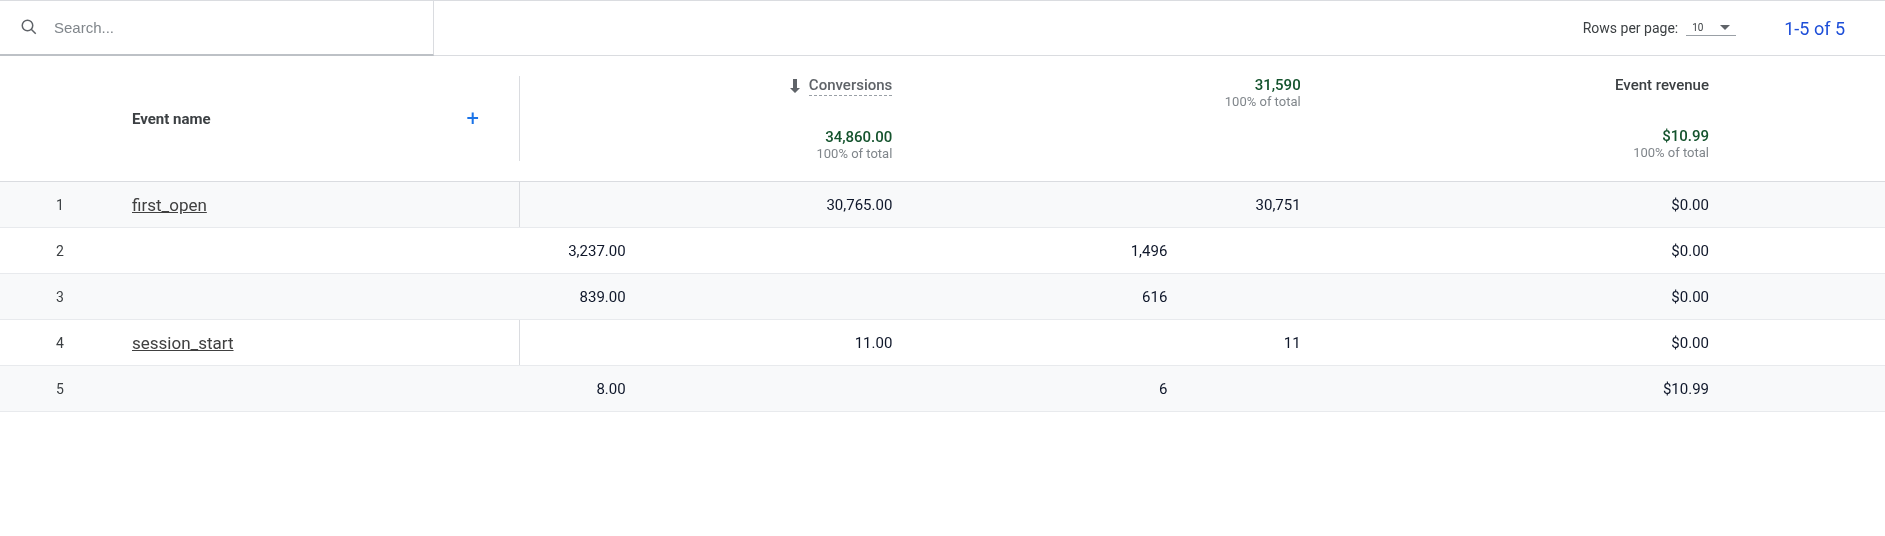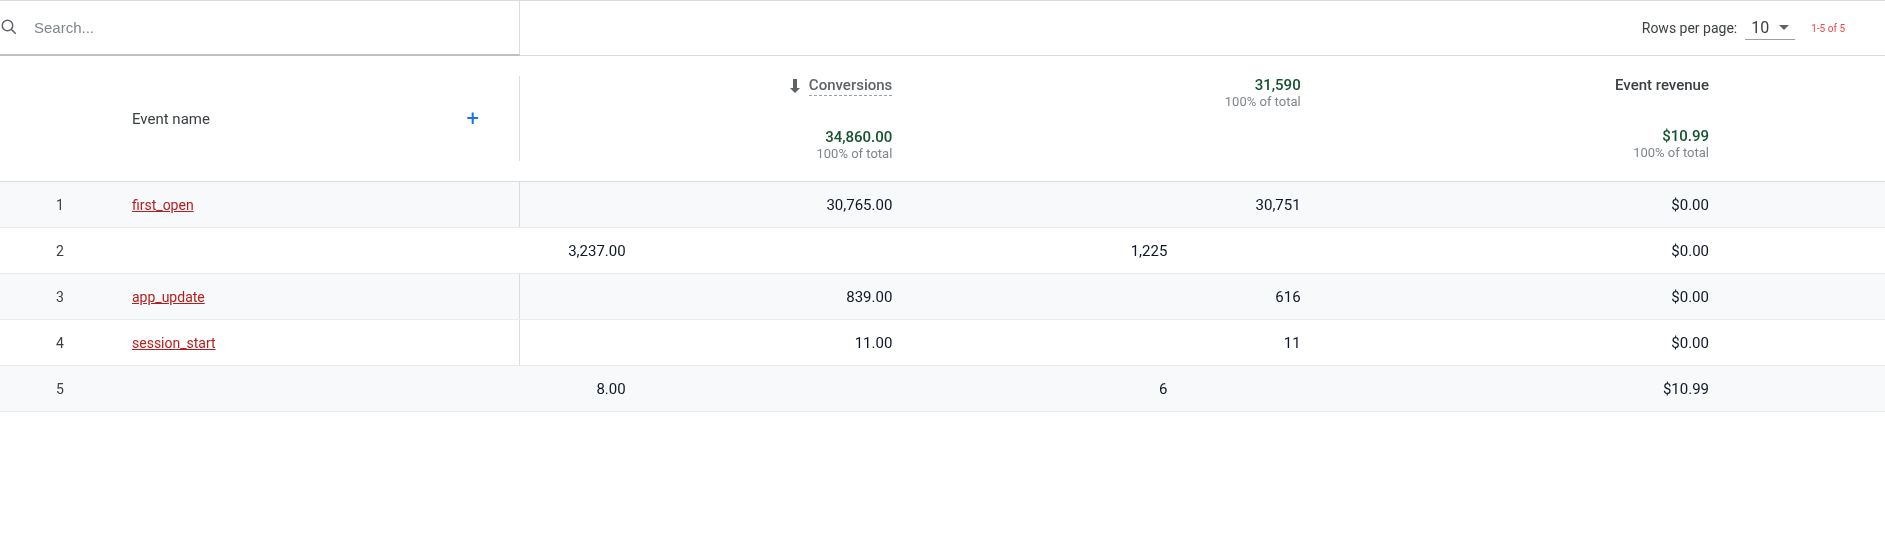--- a/index.html
+++ b/index.html
@@ -19,22 +19,23 @@
 .topbar {
   display: flex;
   align-items: center;
   height: 56px;
   border-top: 1px solid #dadce0;
   border-bottom: 1px solid #dadce0;
 }
 .search-area {
   display: flex;
   align-items: center;
-  width: 520px;
+  width: 434px;
   height: 56px;
+  padding-left: 20px;
   border-right: 1px solid #dadce0;
   border-bottom: 2px solid #bdc1c6;
 }
 .search-icon {
   color: #5f6368;
   margin-right: 16px;
 }
 .search-input {
   border: none;
   outline: none;
@@ -45,50 +46,50 @@
 }
 .search-input::placeholder {
   color: #80868b;
 }
 .topbar-right {
   flex: 1;
   display: flex;
   justify-content: flex-end;
   align-items: center;
   padding-right: 40px;
-  gap: 16px;
+  gap: 48px;
 }
 .rows-per-page {
   display: flex;
   align-items: center;
   color: #3c4043;
   font-size: 14px;
 }
 .rows-label {
   margin-right: 8px;
 }
 .rows-select {
   display: flex;
   align-items: center;
   border-bottom: 1px solid #9aa0a6;
   padding: 2px 6px;
   min-width: 50px;
   justify-content: space-between;
   cursor: pointer;
 }
 .rows-value {
-  font-size: 16px;
+  font-size: 10px;
   margin-right: 10px;
 }
 .dropdown-icon {
   color: #5f6368;
 }
 .pagination-text {
-  font-size: 10px;
-  color: #ef4444;
+  font-size: 18px;
+  color: #1d4ed8;
 }
 .table {
   width: 100%;
 }
 .header-row {
   display: flex;
   border-bottom: 1px solid #dadce0;
 }
 .col-index {
   width: 120px;
@@ -101,21 +102,21 @@
 }
 .col-name-header {
   display: flex;
   align-items: center;
   justify-content: space-between;
   padding-right: 40px;
   height: 100%;
   border-right: 1px solid #dadce0;
 }
 .col-name-header .label {
-  font-weight: 400;
+  font-weight: 700;
   color: #3c4043;
   font-size: 15px;
 }
 .add-icon {
   color: #1a73e8;
   font-size: 22px;
   font-weight: 400;
   cursor: pointer;
 }
 .col-metric {
@@ -171,24 +172,24 @@
   justify-content: center;
 }
 .data-row .col-name {
   padding: 0 0 0 12px;
   border-right: 1px solid #dadce0;
   height: 100%;
   display: flex;
   align-items: center;
 }
 .event-link {
-  color: #b91c1c;
+  color: #404040;
   text-decoration: underline;
   cursor: pointer;
-  font-size: 14px;
+  font-size: 17px;
 }
 .data-row .col-metric {
   padding: 0 36px 0 0;
   font-size: 15px;
   color: #0f172a;
 }
 .col-spacer {
   width: 140px;
 }
 svg {
@@ -267,29 +268,26 @@
             <a class="event-link">first_open</a>
           </div>
           <div class="col-metric">30,765.00</div>
           <div class="col-metric">30,751</div>
           <div class="col-metric">$0.00</div>
           <div class="col-spacer"></div>
         </div>
         <div class="data-row">
           <div class="col-index">2</div>
           <div class="col-metric">3,237.00</div>
-          <div class="col-metric">1,225</div>
+          <div class="col-metric">1,496</div>
           <div class="col-metric">$0.00</div>
           <div class="col-spacer"></div>
         </div>
         <div class="data-row odd">
           <div class="col-index">3</div>
-          <div class="col-name">
-            <a class="event-link">app_update</a>
-          </div>
           <div class="col-metric">839.00</div>
           <div class="col-metric">616</div>
           <div class="col-metric">$0.00</div>
           <div class="col-spacer"></div>
         </div>
         <div class="data-row">
           <div class="col-index">4</div>
           <div class="col-name">
             <a class="event-link">session_start</a>
           </div>

